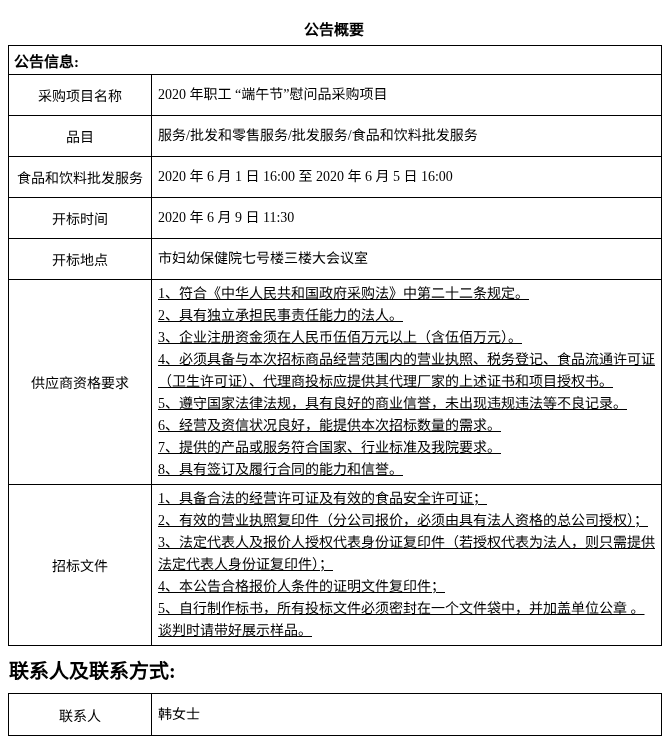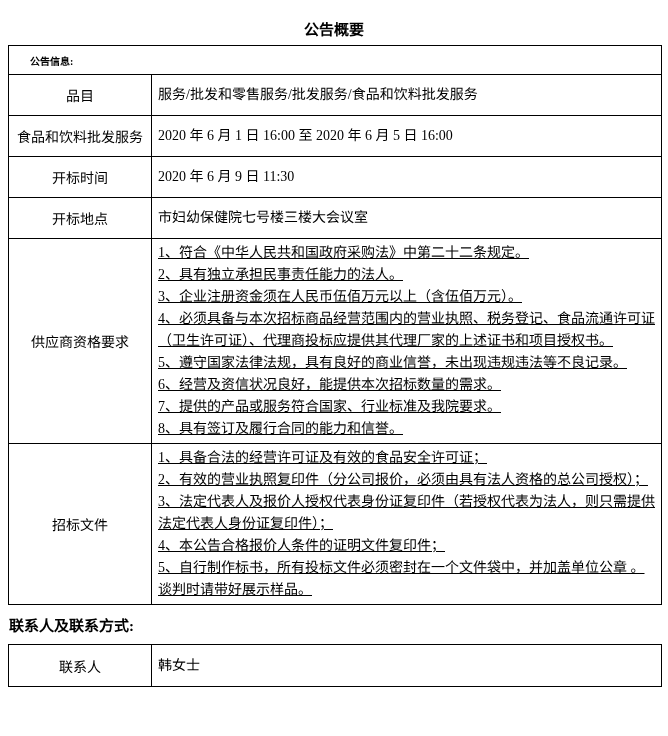--- a/index.html
+++ b/index.html
@@ -29,59 +29,63 @@
   }
   table.tbl td {
     border: 1px solid #000000;
     vertical-align: middle;
     overflow: hidden;
   }
   col.c1 { width: 143px; }
   col.c2 { width: 510px; }
   td.section-cell {
     font-weight: bold;
-    font-size: 10px;
+    font-size: 15px;
     height: 26px;
-    padding: 1px 21px;
+    padding: 1px 5px;
   }
   td.label {
     text-align: center;
     padding: 2px 4px;
   }
   td.value {
     text-align: left;
     padding: 4px 6px;
     line-height: 22px;
     white-space: pre-wrap;
     word-break: break-all;
   }
   tr.simple td { height: 32px; }
   tr.tall td.value { padding: 3px 6px; text-decoration: underline; }
   .section-heading {
     font-weight: bold;
-    font-size: 15px;
+    font-size: 20px;
     margin: 9px 0 9px 9px;
   }
   table.contact td { height: 33px; }
 </style>
 </head>
 <body>
 
 <div>
 
   <div class="doc-title">公告概要</div>
 
   <table class="tbl main">
     <colgroup>
         <col class="c1">
         <col class="c2">
       </colgroup>
     <tbody>
       <tr>
         <td colspan="2" class="section-cell">公告信息:</td>
+      </tr>
+      <tr class="simple">
+        <td class="label">采购项目名称</td>
+        <td class="value">2020 年职工 “端午节”慰问品采购项目</td>
       </tr>
       <tr class="simple">
         <td class="label">品目</td>
         <td class="value">服务/批发和零售服务/批发服务/食品和饮料批发服务</td>
       </tr>
       <tr class="simple">
         <td class="label">食品和饮料批发服务</td>
         <td class="value">2020 年 6 月 1 日 16:00 至 2020 年 6 月 5 日 16:00</td>
       </tr>
       <tr class="simple">

